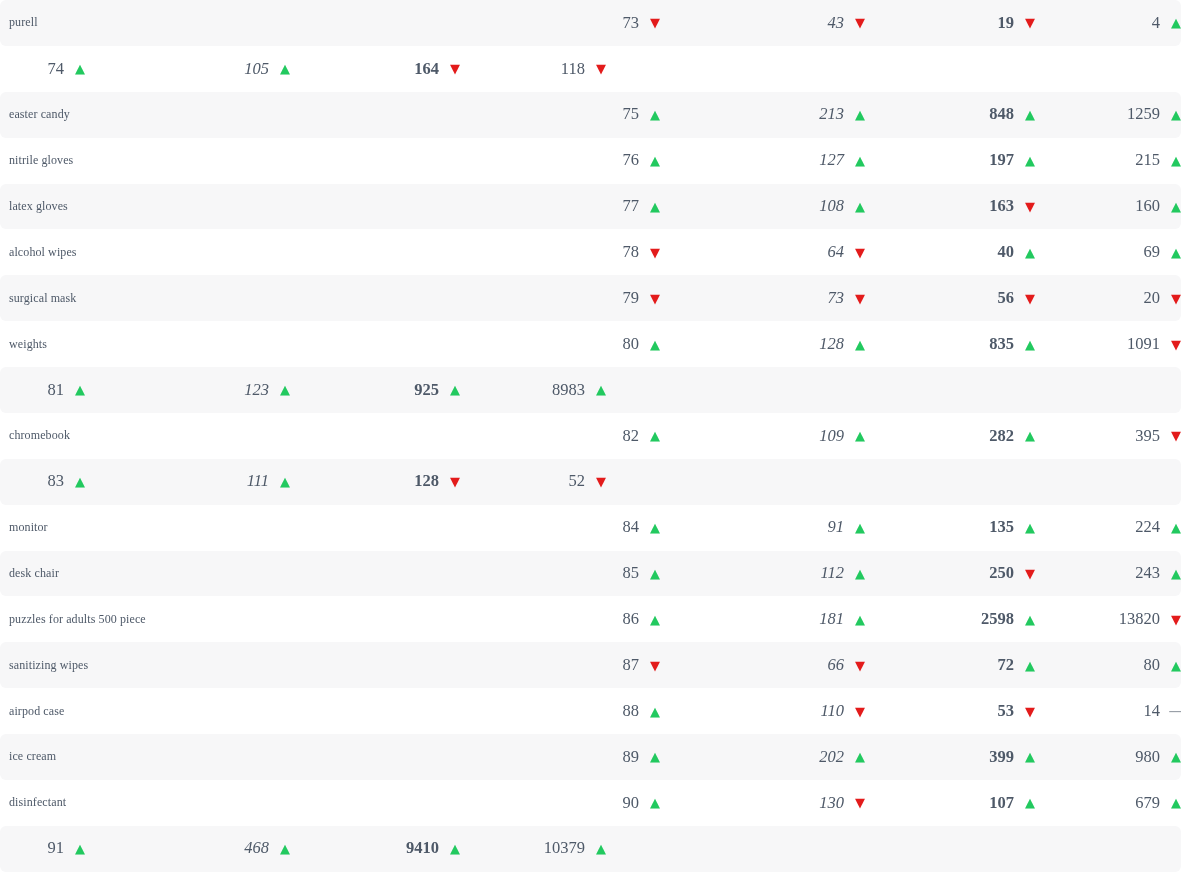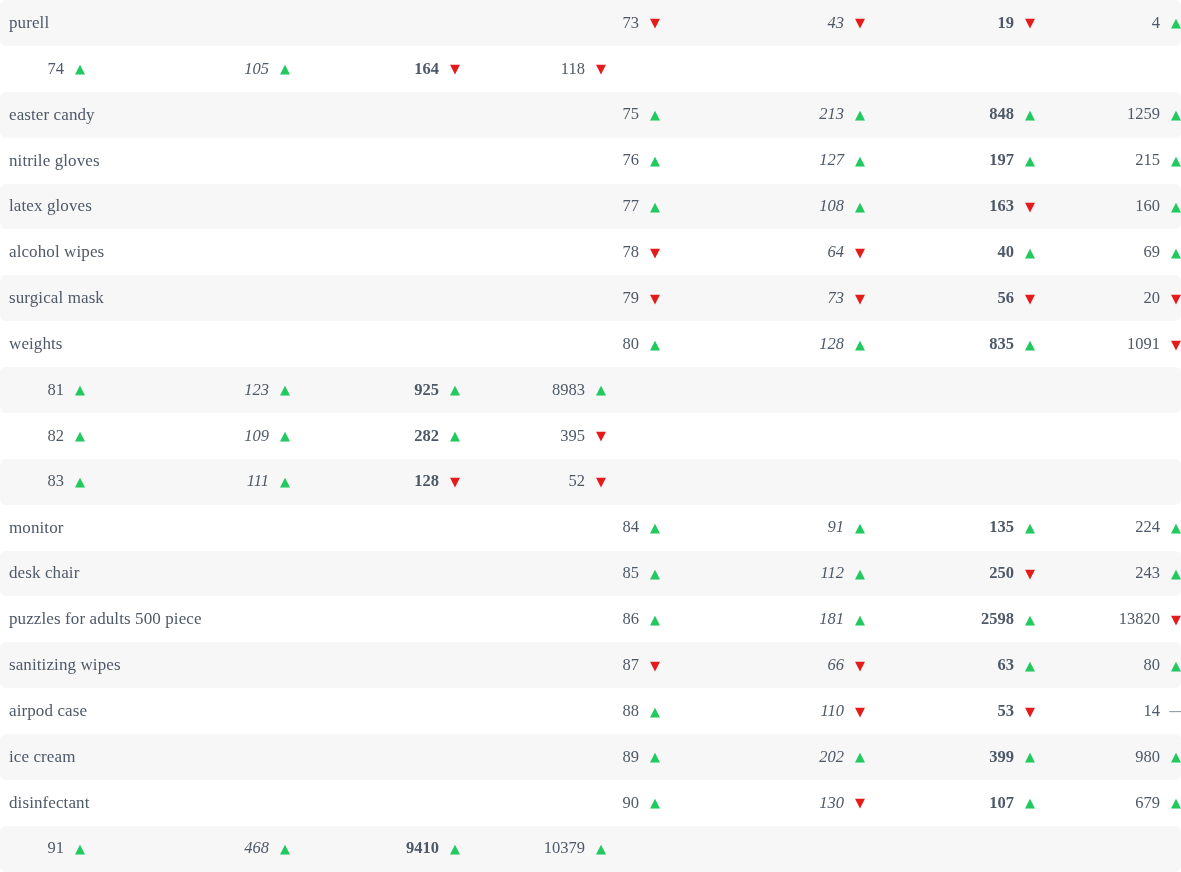--- a/index.html
+++ b/index.html
@@ -29,21 +29,21 @@
     border-radius:6px;
     padding-right:5px;
   }
   .table-row.shaded {
     background:#f7f7f8;
   }
 
   .cell-term {
     flex:0 0 575px;
     padding-left:9px;
-    font-size:17px;
+    font-size:12px;
     color:#4e5968;
     letter-spacing:0.1px;
     white-space:nowrap;
     overflow:hidden;
     text-overflow:ellipsis;
   }
 
   .cell-num {
     flex:0 0 auto;
     display:flex;
@@ -242,20 +242,21 @@
       <div class="cell-num c3">
         <span class="num-val">925</span>
         <span class="trend-mark up">▲</span>
       </div>
       <div class="cell-num c4">
         <span class="num-val">8983</span>
         <span class="trend-mark up">▲</span>
       </div>
     </div>
     <div class="table-row">
+      <div class="cell-term">chromebook</div>
       <div class="cell-num c1">
         <span class="num-val">82</span>
         <span class="trend-mark up">▲</span>
       </div>
       <div class="cell-num c2">
         <span class="num-val">109</span>
         <span class="trend-mark up">▲</span>
       </div>
       <div class="cell-num c3">
         <span class="num-val">282</span>
@@ -345,21 +346,21 @@
       <div class="cell-term">sanitizing wipes</div>
       <div class="cell-num c1">
         <span class="num-val">87</span>
         <span class="trend-mark down">▼</span>
       </div>
       <div class="cell-num c2">
         <span class="num-val">66</span>
         <span class="trend-mark down">▼</span>
       </div>
       <div class="cell-num c3">
-        <span class="num-val">63</span>
+        <span class="num-val">72</span>
         <span class="trend-mark up">▲</span>
       </div>
       <div class="cell-num c4">
         <span class="num-val">80</span>
         <span class="trend-mark up">▲</span>
       </div>
     </div>
     <div class="table-row">
       <div class="cell-term">airpod case</div>
       <div class="cell-num c1">

